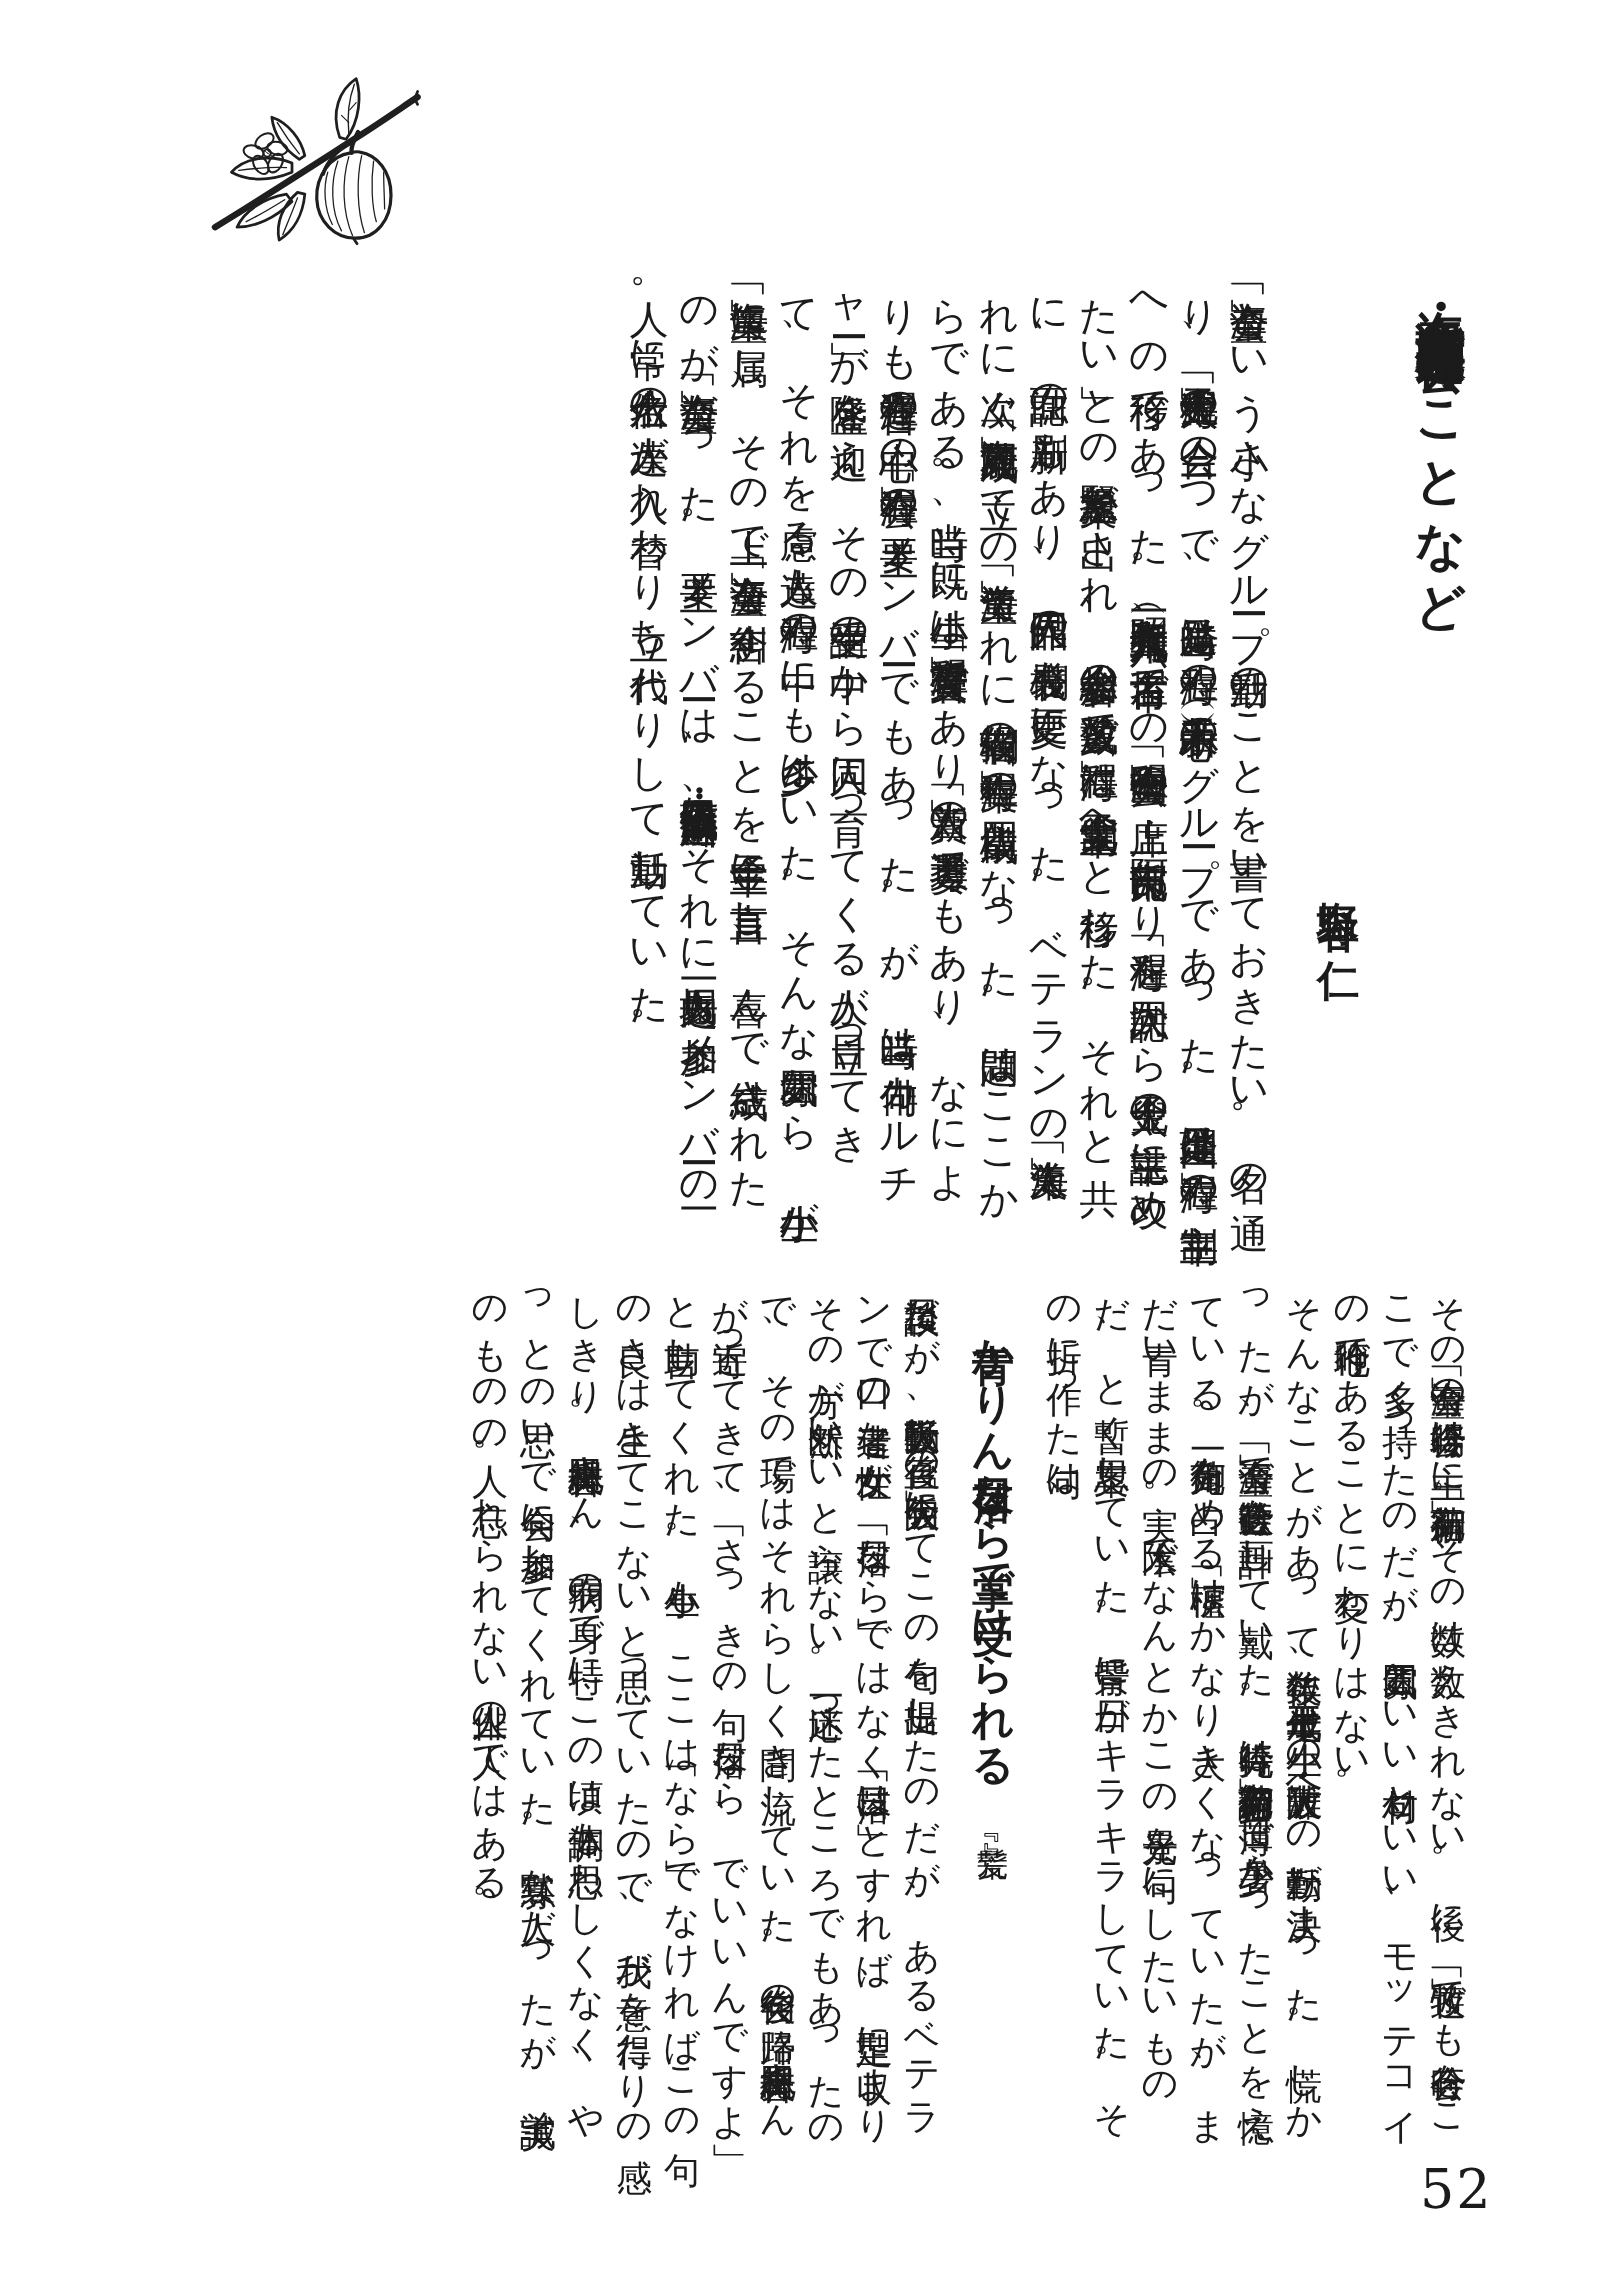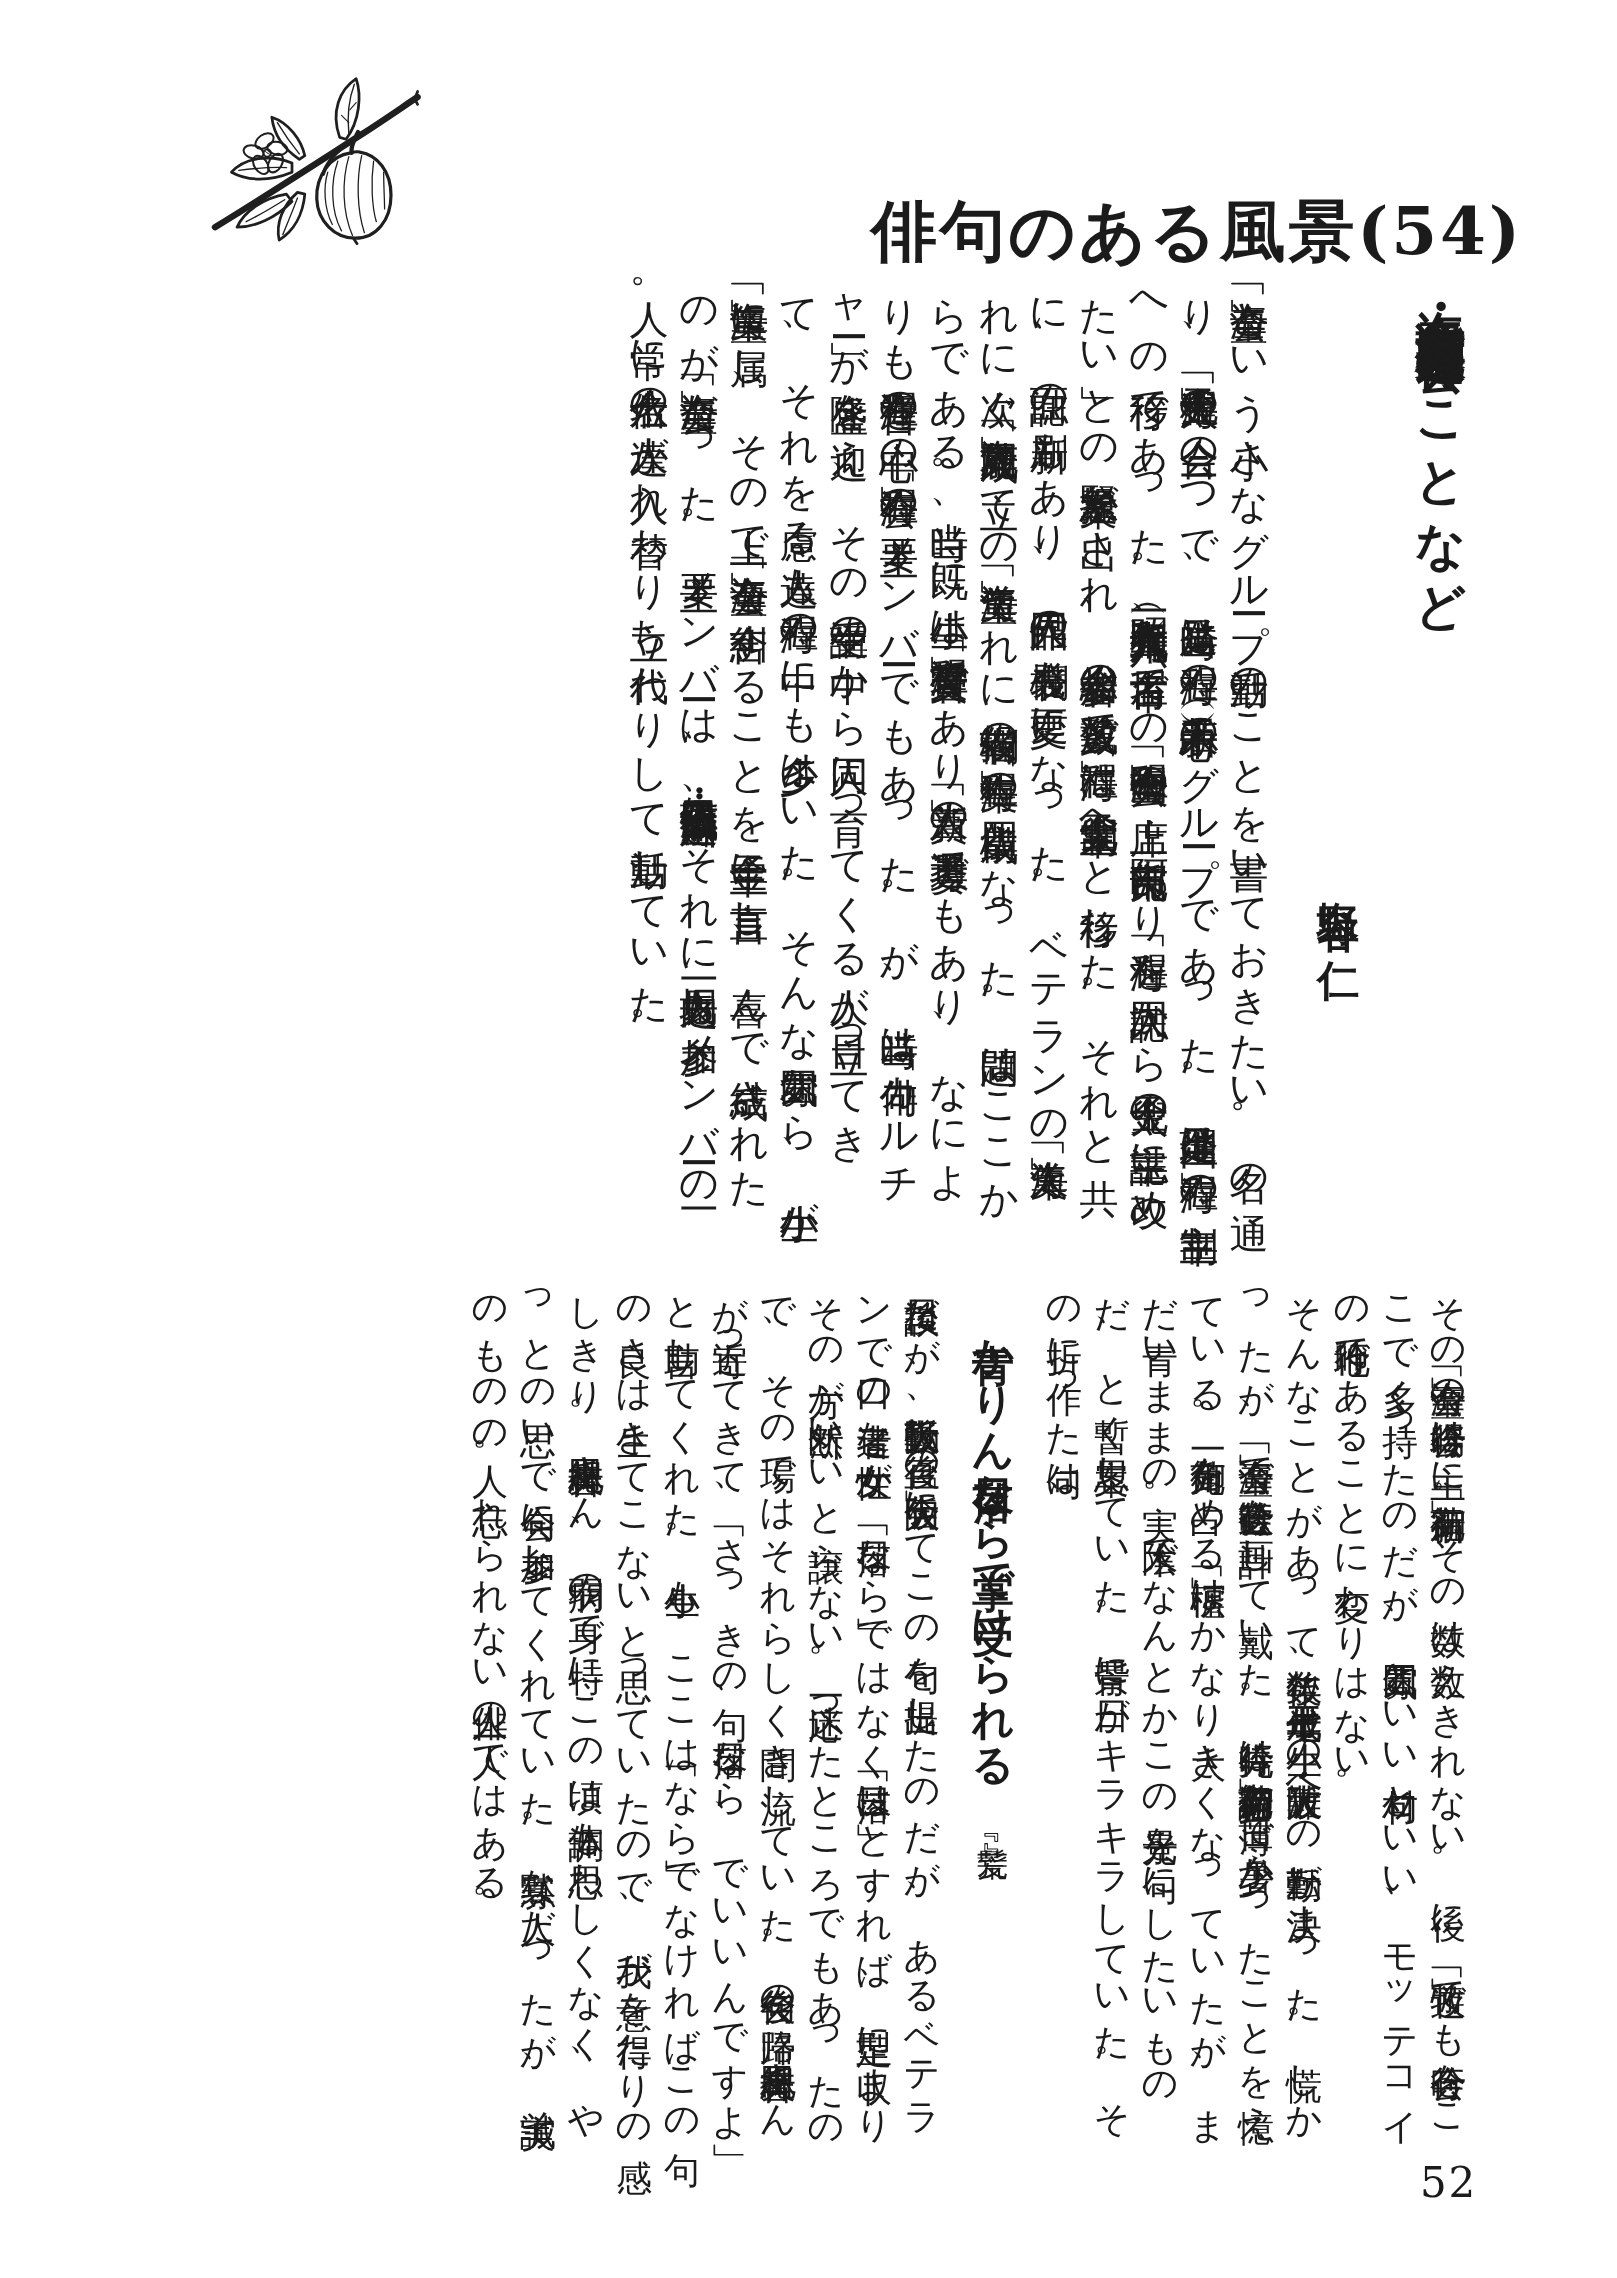--- a/index.html
+++ b/index.html
@@ -92,21 +92,21 @@
     font-size:31px;
     font-weight:400;
     letter-spacing:0;
     margin-top:61px; 
   }
 
   
   .page-number{
     position:absolute;
     left:1420px;top:2158px;
-    font-size:42px;
+    font-size:54px;
     letter-spacing:1.8px;
     text-align:center;
   }
 
   svg .ink{stroke:#1f1f1f;fill:none;stroke-linecap:round;stroke-linejoin:round;}
 </style>
 </head>
 <body>
 
 <div class="page">
@@ -151,21 +151,20 @@
 
       <path class="ink" d="M96 150 C 78 168, 56 178, 36 178 C 44 160, 66 146, 90 142 Z" stroke-width="3" fill="#ffffff"></path>
       <path class="ink" d="M88 148 C 72 158, 58 166, 46 172" stroke-width="1.5"></path>
       <path class="ink" d="M110 142 C 108 164, 98 182, 82 192 C 78 174, 86 154, 102 140 Z" stroke-width="3" fill="#ffffff"></path>
       <path class="ink" d="M102 146 C 96 162, 90 176, 86 186" stroke-width="1.5"></path>
 
       <path class="ink" d="M30 168 L 40 164 M52 154 L 62 148 M76 138 L 86 132 M100 124 L 110 118 M124 108 L 134 102 M148 92 L 156 88 M180 70 L 190 64 M202 56 L 212 50" stroke-width="1.2"></path>
     </svg>
   </div>
 
-  <h1 class="main-title">俳句のある風景(54)</h1>
 
   <section class="block-upper">
     <h2 class="headline">海童会・新宿御苑歓送吟行会のことなど</h2>
     <div class="author">塩野谷　仁</div>
     <p class="body-par">「海童会」という小さなグループ活動のことを書いておきたい。名の通り、金子兜太「海程」の会合の一つで、発足当時は海程の若手（新人）中心のグループであった。発足理由は「海程」の主宰制への移行であった。昭和六十年（一九八五年）六月、名古屋市での「海程全国大会」の席上、阿部完市氏より「海程を同人誌から金子兜太の主宰誌に改めたい」との緊急提案が出され、総会参加者の賛成多数で「海程」は金子兜太主宰制へと移行した。それと共に、誌面の刷新もあり、同人作品の発表欄も変更になった。ベテランの「海人集」それに次ぐ「海花集」同人成り立ての「海童集」それに投句者欄の「海程集」の四集構成となった。問題はここからである。当時、既に小生は「海程賞」受賞者であり「新人賞」の選考委員でもあり、なによりも海程運営の中心の「海程会」の主要メンバーでもあった。が、当時は「俳句カルチャー」が隆盛を迎え、その受講生の中から同人に育ってくる人が目立ってきて、それを慮る人達も海程の中にも多少はいた。そんな雰囲気から、小生が「海童集」に属し、その上で「海童会」を糾合することを金子主宰に直言し、喜んで結成されたのが「海童会」だった。主要メンバーは、伊藤淳子・田口満代子・遠山郁好、それに堀之内長一も参加メンバーの一人。常に十八名位の人達が入れ替わり立ち代わりして活動していた。</p>
   </section>
 
   <section class="block-lower">
     <p class="body-par-s">その「海童会」の吟行会場は主に「新宿御苑」。その数は数えきれない。後に、「遊牧」でも吟行会をここで多く持ったのだが、雰囲気といい句材といい、モッテコイの吟行地であることに変わりはない。</p>
     <p class="body-par-s">そんなことがあって数年後、平成三年七月、小生の大阪・難波への転勤が決まった。慌しかったが、「海童会」で歓送吟行会を計画して戴いた。吟行先は勿論「新宿御苑」。薄日で少々暑かったことを憶えている。御苑一角を占める「榠樝」はかなり大きくなっていたが、まだ青いままの実。木陰でなんとかこの光景を句にしたいものだ、と暫く思案していた。背景に日がキラキラしていた。その折に作った句は、</p>

